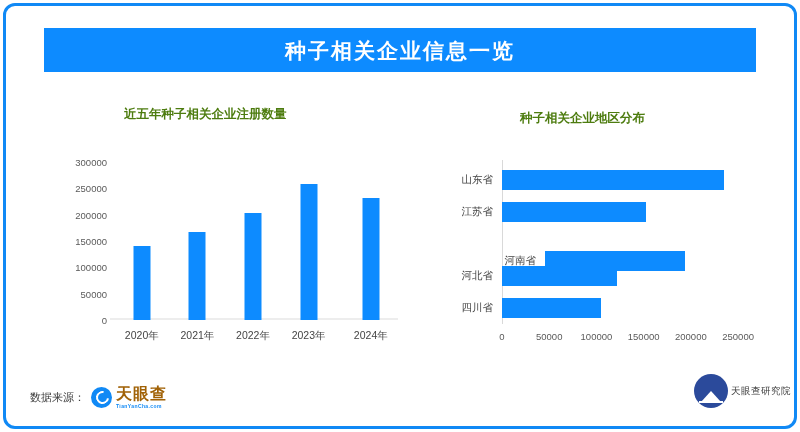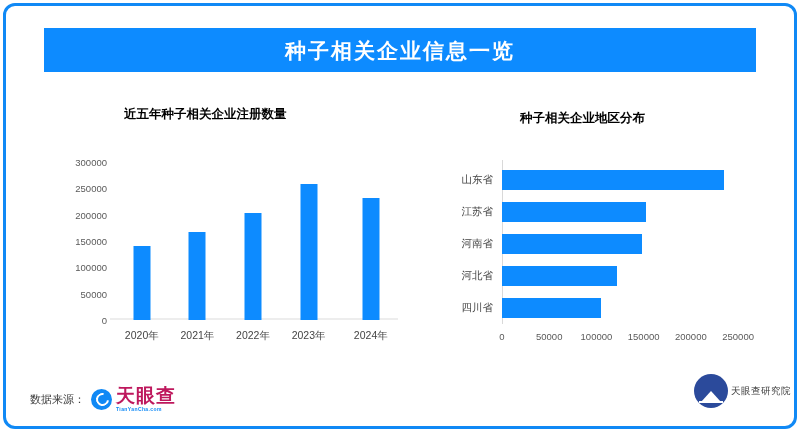--- a/index.html
+++ b/index.html
@@ -59,21 +59,21 @@
   
   .chart-panel {
     position: absolute;
   }
   #left-panel  { left: 48px;  top: 92px; width: 360px; height: 270px; }
   #right-panel { left: 430px; top: 92px; width: 340px; height: 270px; }
 
   .chart-title {
     position: absolute;
     font-size: 12.5px;
-    color: #000000;
+    color: #4d7c0f;
     font-weight: bold;
     white-space: nowrap;
   }
   #left-panel  .chart-title { left: 76px; top: 14px; }
   #right-panel .chart-title { left: 90px; top: 18px; }
 
   
   .vplot {
     position: absolute;
     left: 66px;
@@ -211,23 +211,23 @@
     border-right-color: transparent;
     border-radius: 50%;
     transform: rotate(-35deg);
   }
   .tyc-words {
     display: flex;
     flex-direction: column;
     line-height: 1;
   }
   .tyc-cn {
-    font-size: 19px;
+    font-size: 16px;
     font-weight: bold;
-    color: #be185d;
+    color: #a16207;
     letter-spacing: 1px;
   }
   .tyc-en {
     font-size: 5px;
     font-weight: bold;
     color: #1089f5;
     letter-spacing: 0.4px;
     margin-top: 2px;
   }
 
@@ -327,21 +327,21 @@
     <div class="hplot" id="hplot">
       <div class="h-axis-line"></div>
     <div class="h-bar-slot" style="top: 0px; height: 32px;">
           <div class="h-bar" style="width: 221.944px;"></div>
           <div class="h-ylabel">山东省</div>
         </div>
         <div class="h-bar-slot" style="top: 32px; height: 32px;">
           <div class="h-bar" style="width: 143.556px;"></div>
           <div class="h-ylabel">江苏省</div>
         </div>
-        <div class="h-bar-slot" style="top: 64px; height: 32px;">
+        <div class="h-bar-slot" style="top: 81px; height: 32px; margin-left: 43px;">
           <div class="h-bar" style="width: 139.778px;"></div>
           <div class="h-ylabel">河南省</div>
         </div>
         <div class="h-bar-slot" style="top: 96px; height: 32px;">
           <div class="h-bar" style="width: 115.222px;"></div>
           <div class="h-ylabel">河北省</div>
         </div>
         <div class="h-bar-slot" style="top: 128px; height: 32px;">
           <div class="h-bar" style="width: 99.1667px;"></div>
           <div class="h-ylabel">四川省</div>

